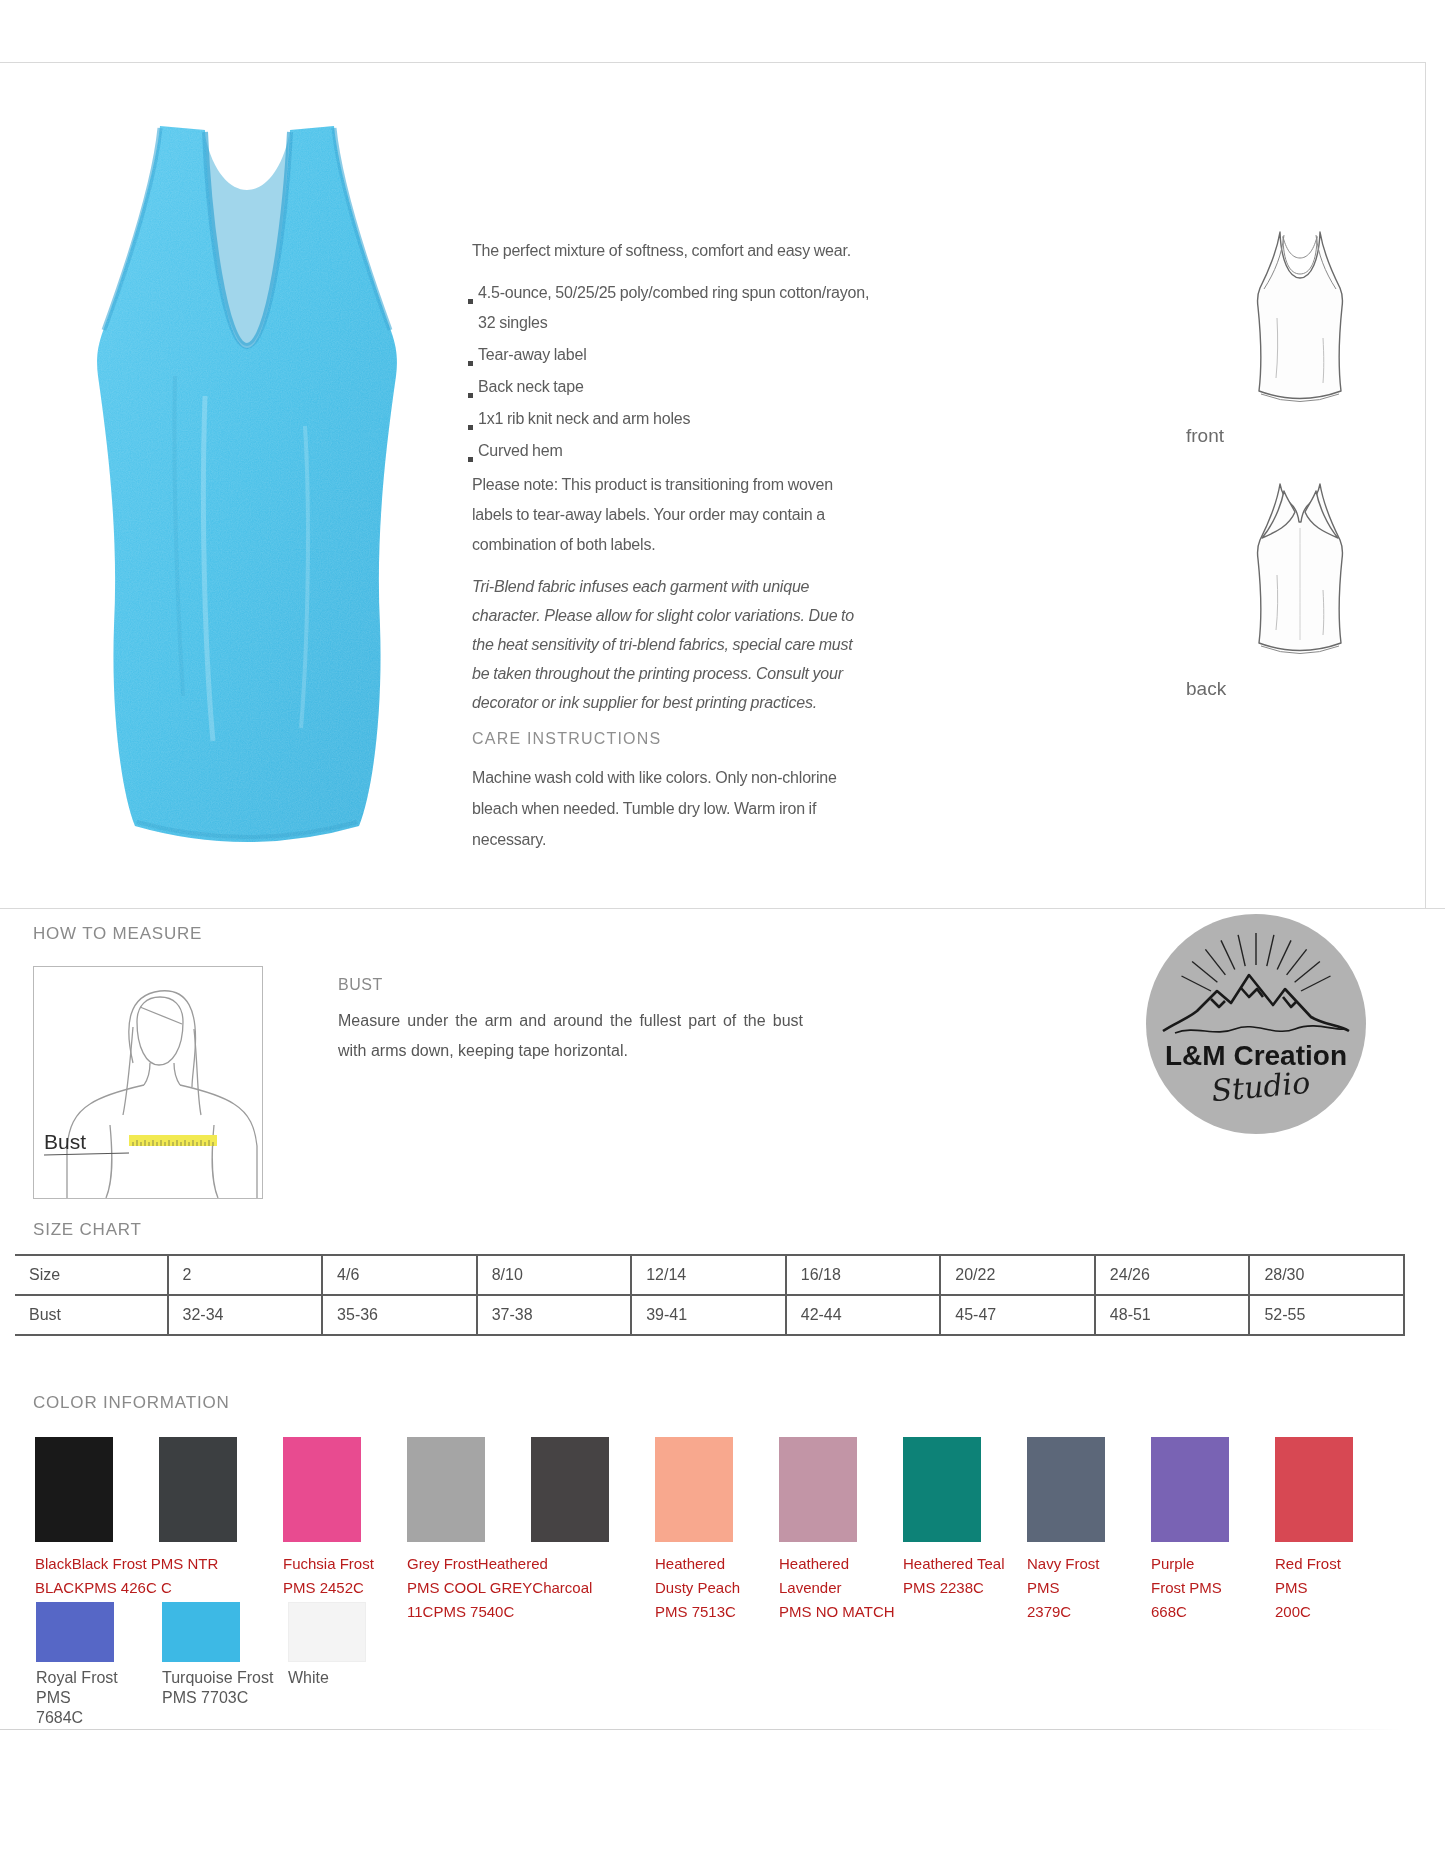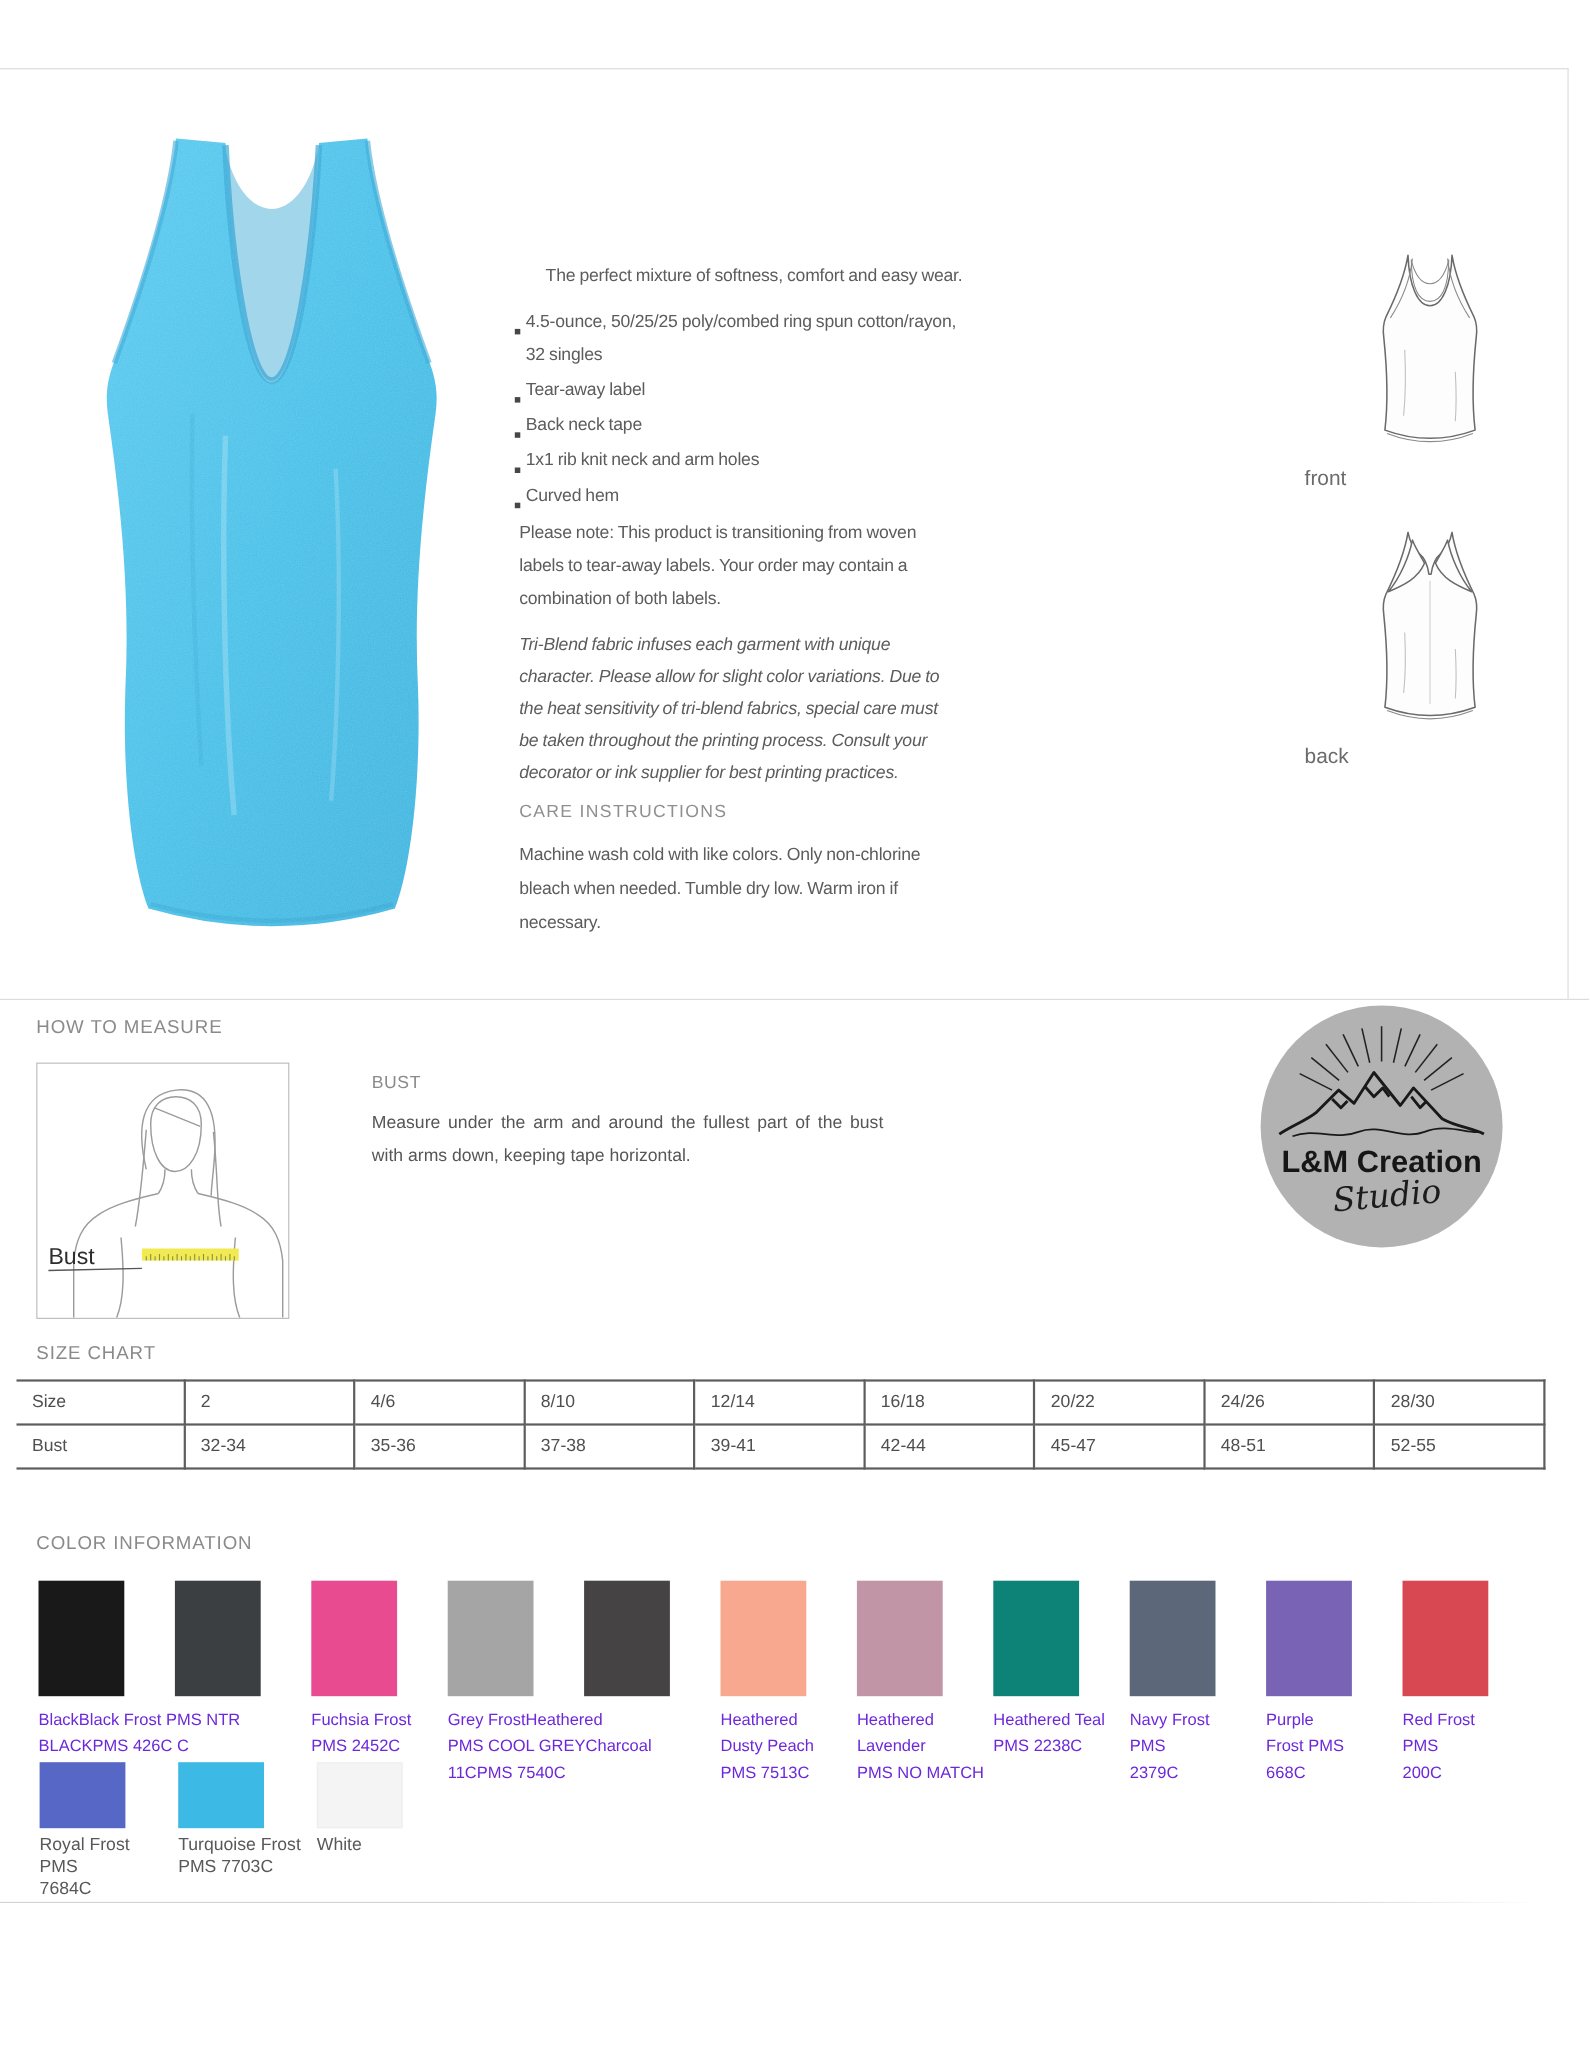--- a/index.html
+++ b/index.html
@@ -32,21 +32,21 @@
          font-size:16px;color:#4f4f4f;}
   .chart td{border:2px solid #5d5d5d;padding:0 0 0 14px;height:38px;vertical-align:middle;}
   .chart tr.hr td{height:40px;}
   .chart td.corner{border:none;border-bottom:2px solid #5d5d5d;}
   .chart td.rl{border-left:none;}
 
   .swrow1{position:absolute;left:35px;top:1437px;display:flex;gap:46px;}
   .swrow1 .sw{width:78px;height:105px;}
   .swrow2{position:absolute;left:36px;top:1602px;display:flex;gap:48px;}
   .swrow2 .sw{width:78px;height:60px;}
-  .clab{position:absolute;font-size:15px;line-height:24px;color:#6d28d9;white-space:pre-line;}
+  .clab{position:absolute;font-size:15px;line-height:24px;color:#b91c1c;white-space:pre-line;}
   .clab2{position:absolute;font-size:16px;line-height:20px;color:#585858;white-space:pre-line;top:1668px;}
 
   svg text{font-family:"Liberation Sans",sans-serif;}
   .logo-script{font-family:"DejaVu Serif",serif;font-style:italic;}
 </style>
 </head>
 <body>
 
 <div class="page">
 
@@ -83,21 +83,21 @@
     <path d="M120,280 C118,380 122,500 128,600" fill="none" stroke="#2596c4" stroke-width="4" opacity="0.18"></path>
     <path d="M82,726 Q192,756 302,726" fill="none" stroke="#2596c4" stroke-width="4" opacity="0.3"></path>
 
     <path d="M105,30 C100,80 75,160 48,235 C42,252 41,264 43,280 C56,370 63,450 59,530
              C56,615 66,695 80,730 Q192,762 304,730 C318,695 328,615 325,530
              C321,450 328,370 341,280 C343,264 342,252 336,235 C309,160 284,80 279,30
              L235,34 C230,130 214,252 192,252 C170,252 154,130 150,34 Z" fill="#ffffff" filter="url(#heather)"></path>
   </svg>
 
 
-  <div class="desc-block" style="top:236px;margin-left:24px;">The perfect mixture of softness, comfort and easy wear.</div>
+  <div class="desc-block" style="top:236px;">The perfect mixture of softness, comfort and easy wear.</div>
 
   <ul class="bullets desc-block" style="top:278px;left:478px;width:394px;">
     <li>4.5-ounce, 50/25/25 poly/combed ring spun cotton/rayon, 32 singles</li>
     <li>Tear-away label</li>
     <li>Back neck tape</li>
     <li>1x1 rib knit neck and arm holes</li>
     <li>Curved hem</li>
   </ul>
 
   <div class="desc-block" style="top:470px;">Please note: This product is transitioning from woven labels to tear-away labels. Your order may contain a combination of both labels.</div>

